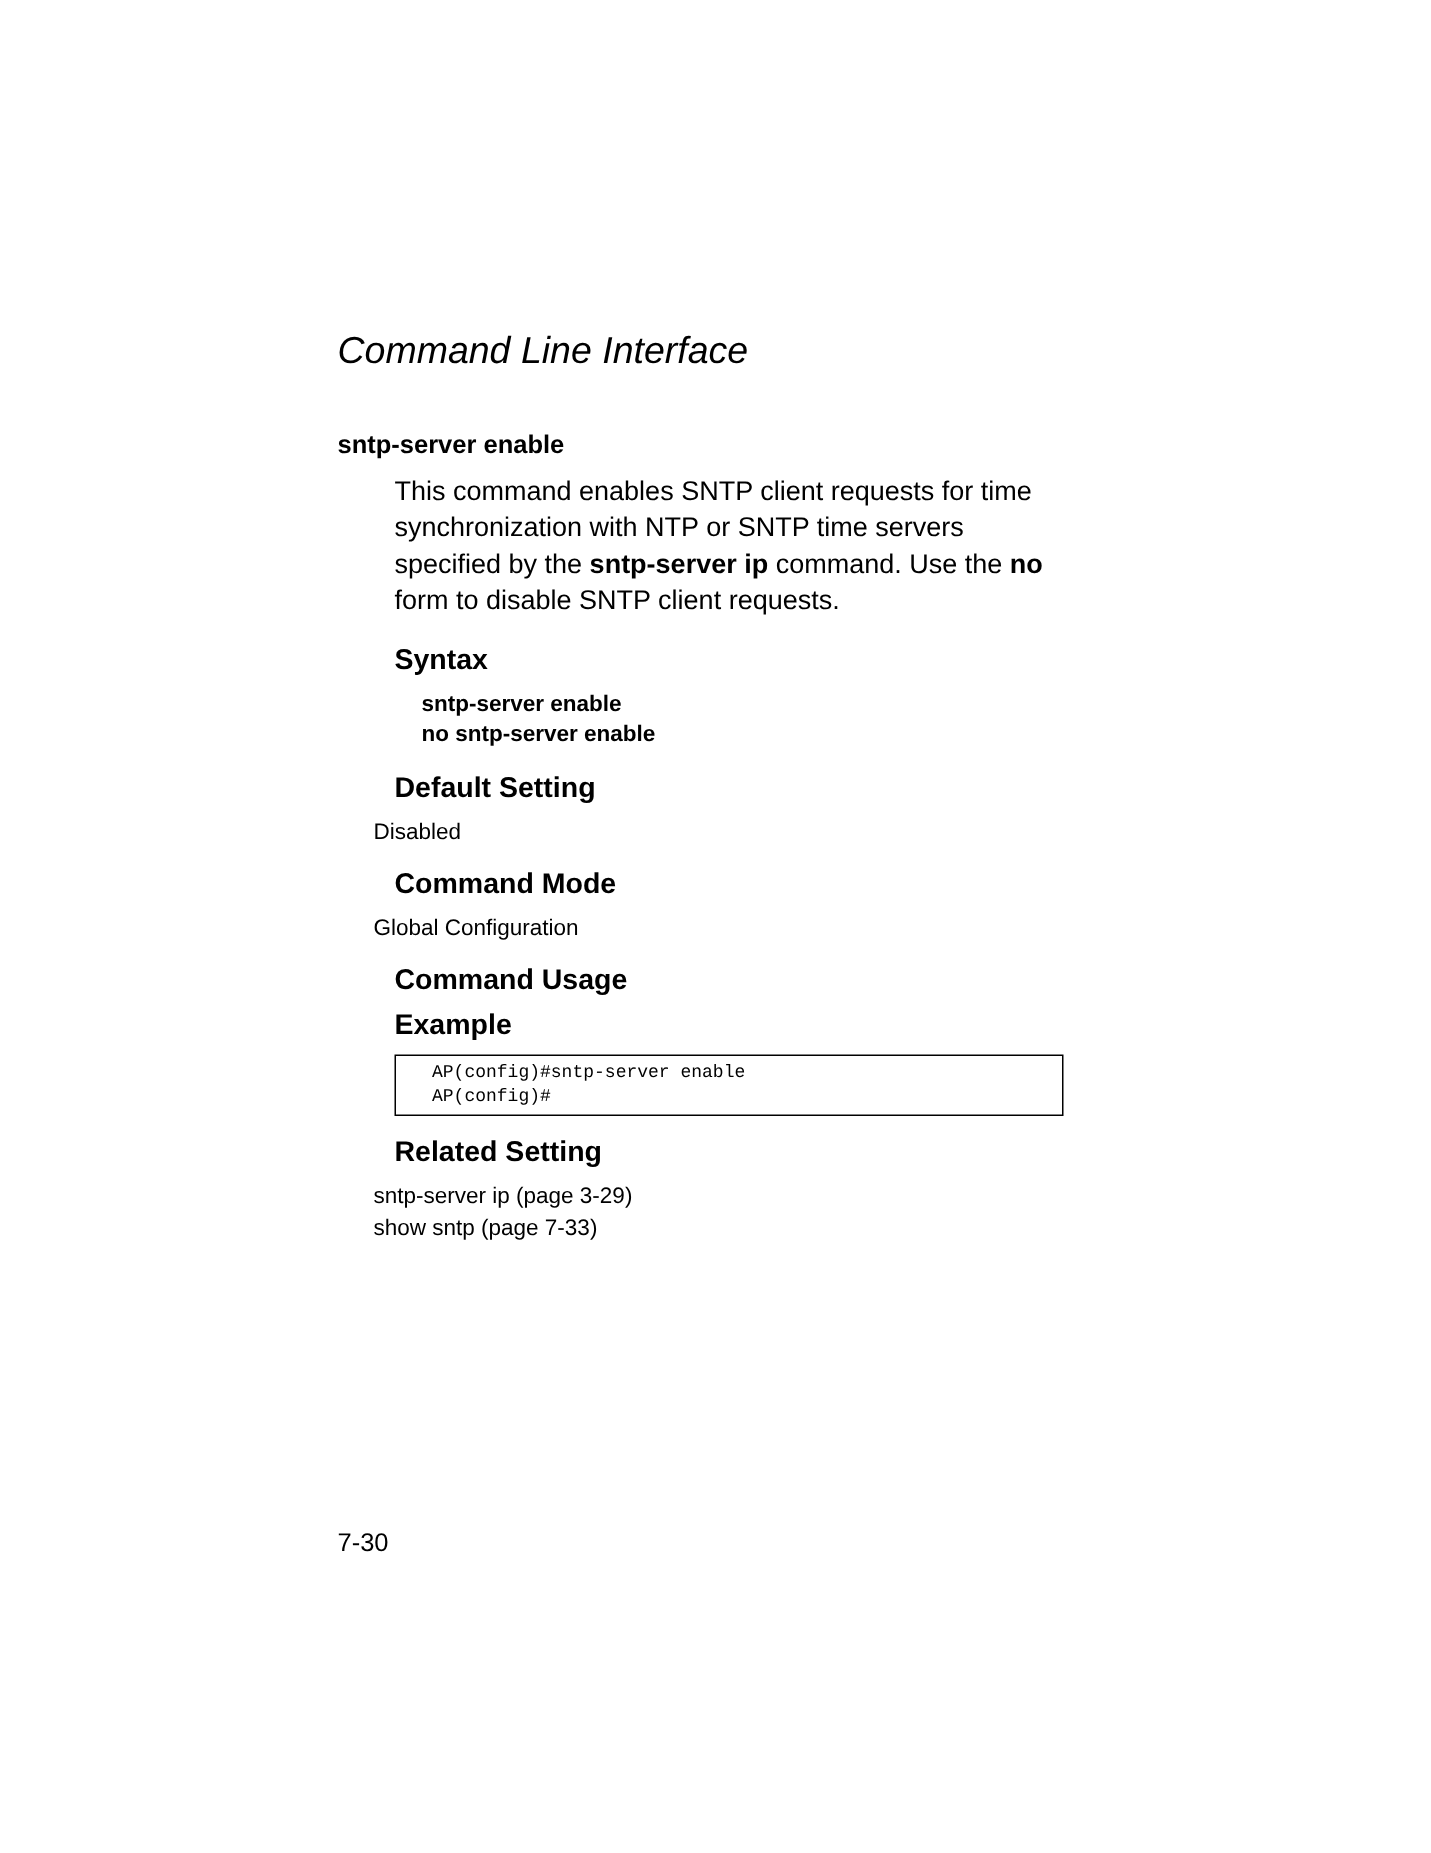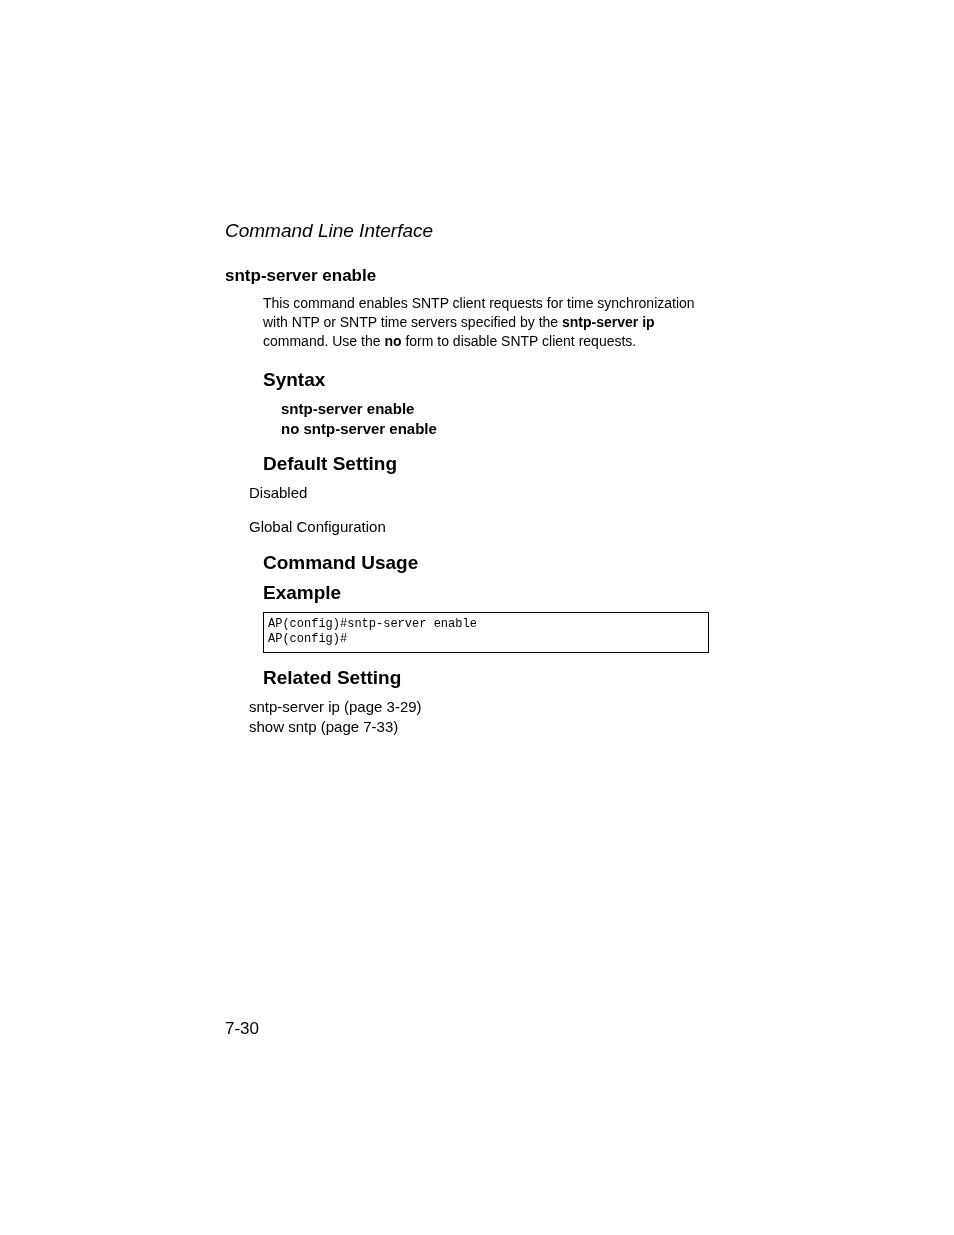--- a/index.html
+++ b/index.html
@@ -13,32 +13,32 @@
       width: 954px;
       height: 1235px;
       position: relative;
       color: #000000;
     }
     .page {
       padding: 220px 245px 0 225px;
     }
     .chapter-title {
       font-style: italic;
-      font-size: 19px;
+      font-size: 25px;
       font-weight: normal;
-      margin-bottom: 24px;
+      margin-bottom: 38px;
       font-family: Arial, Helvetica, sans-serif;
     }
     .command-title {
       font-weight: bold;
       font-size: 17px;
       margin-bottom: 8px;
     }
     .description {
-      font-size: 14px;
+      font-size: 18px;
       line-height: 1.35;
       margin-left: 38px;
       margin-bottom: 18px;
     }
     .bold {
       font-weight: bold;
     }
     .section-label {
       font-weight: bold;
       font-size: 19px;
@@ -55,21 +55,21 @@
       font-weight: bold;
       font-size: 15px;
       line-height: 1.35;
       margin-left: 56px;
       margin-bottom: 14px;
     }
     .code-block {
       border: 1px solid #000000;
       font-family: "Courier New", Courier, monospace;
       font-size: 12px;
-      padding: 4px 4px;
+      padding: 4px 24px;
       margin-left: 38px;
       margin-bottom: 14px;
       white-space: pre;
       line-height: 1.3;
     }
     .page-number {
       position: absolute;
       bottom: 196px;
       left: 225px;
       font-size: 17px;
@@ -90,20 +90,21 @@
 
   <div class="section-label">Syntax</div>
   <div class="syntax-body">
     <div>sntp-server enable</div>
     <div>no sntp-server enable</div>
   </div>
 
   <div class="section-label">Default Setting</div>
   <div class="section-body">Disabled</div>
 
+  <div class="section-label">Command Mode</div>
   <div class="section-body">Global Configuration</div>
 
   <div class="section-label">Command Usage</div>
 
   <div class="section-label">Example</div>
   <div class="code-block">AP(config)#sntp-server enable
 AP(config)#</div>
 
   <div class="section-label">Related Setting</div>
   <div class="section-body">

